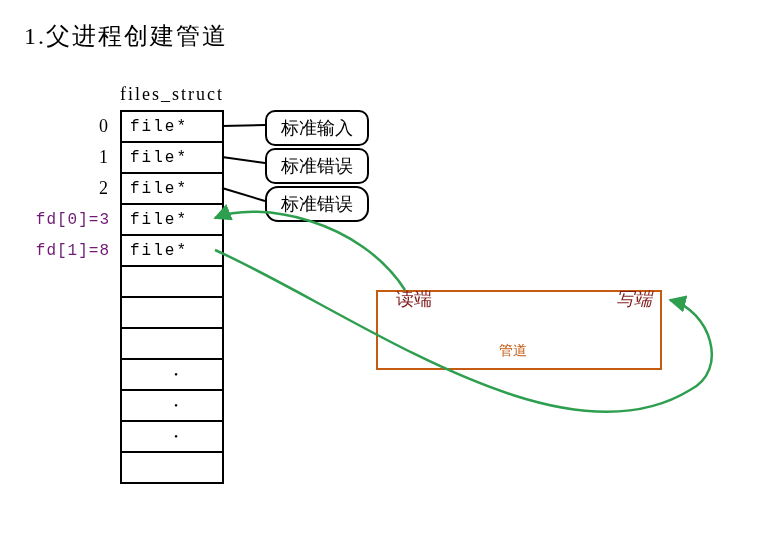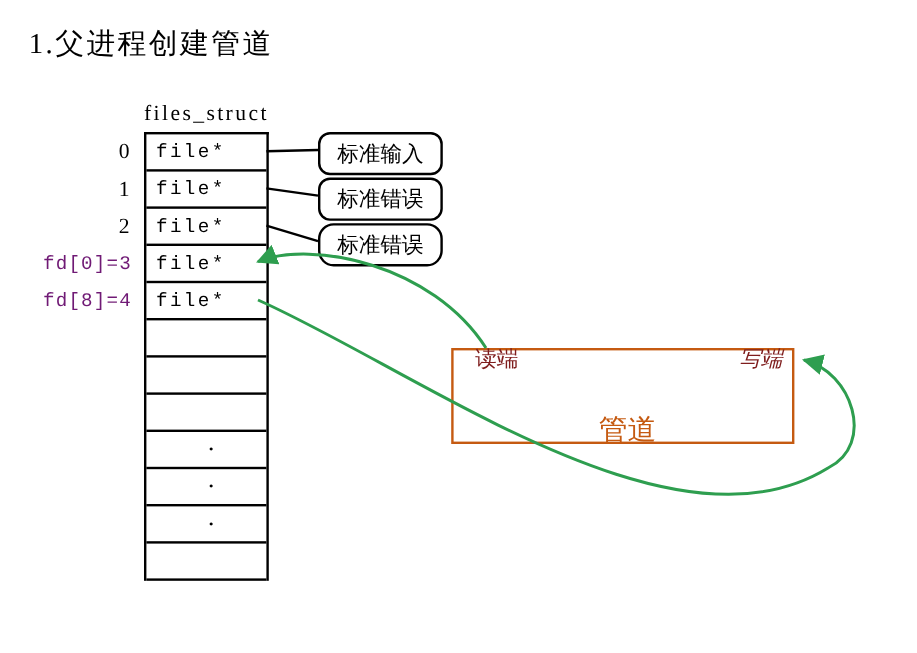--- a/index.html
+++ b/index.html
@@ -81,21 +81,21 @@
   }
   
   .pipe-rect {
     position: absolute;
     border: 2px solid #c55a11;
     box-sizing: border-box;
   }
   .pipe-label {
     position: absolute;
     color: #c55a11;
-    font-size: 24px;
+    font-size: 14px;
   }
   .end-label {
     position: absolute;
     font-size: 18px;
     color: #7f1d1d;
     margin-top: 27px;
   }
   svg.overlay {
     position: absolute;
     left: 0; top: 0;
@@ -124,21 +124,21 @@
       <div class="fd-row">
         <span>file*</span>
         <span class="fd-index black">2</span>
       </div>
       <div class="fd-row">
         <span>file*</span>
         <span class="fd-index red">fd[0]=3</span>
       </div>
       <div class="fd-row">
         <span>file*</span>
-        <span class="fd-index red">fd[8]=4</span>
+        <span class="fd-index red">fd[1]=8</span>
       </div>
       <div class="fd-row">
         <span></span>
       </div>
       <div class="fd-row">
         <span></span>
       </div>
       <div class="fd-row">
         <span></span>
       </div>

